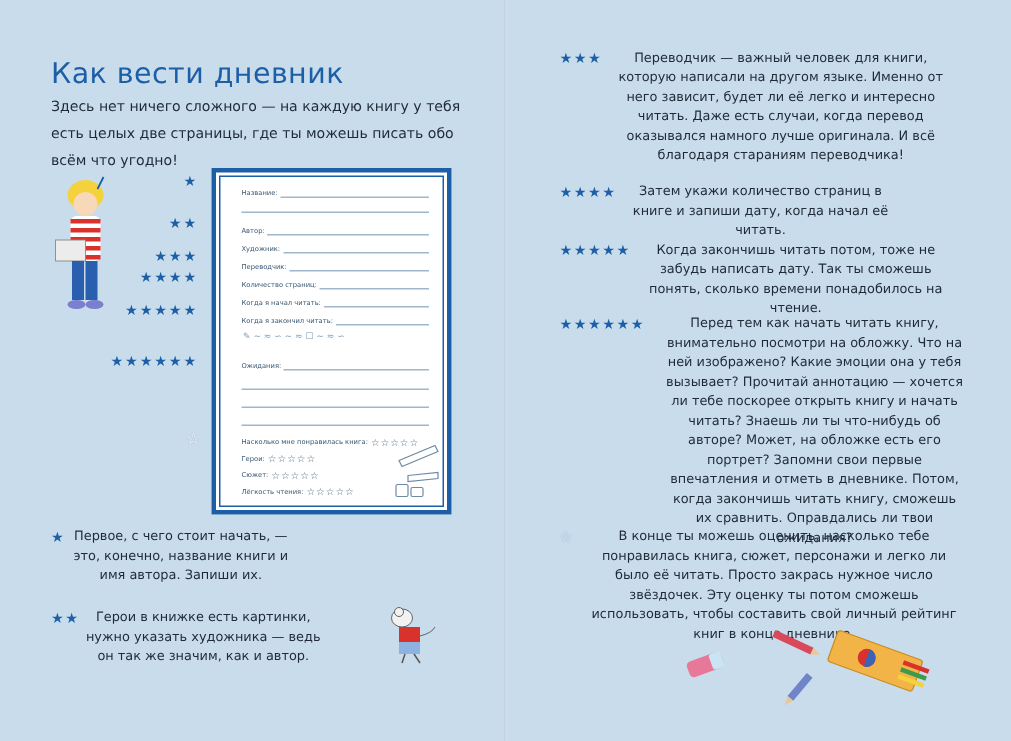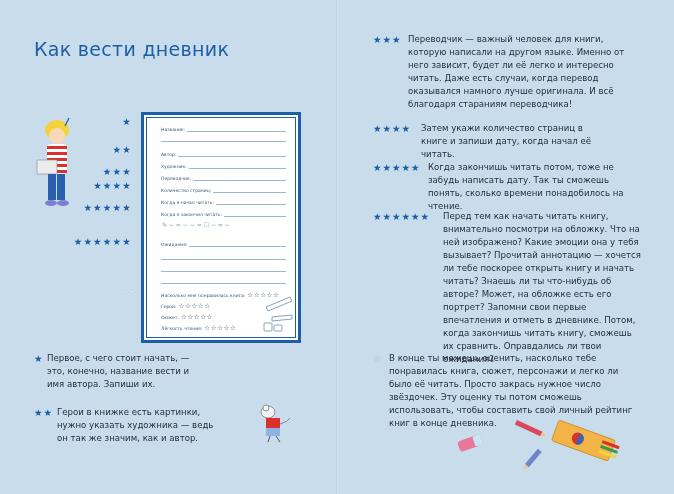--- a/index.html
+++ b/index.html
@@ -55,32 +55,33 @@
     display: flex; align-items: center; white-space: nowrap; }
   .rate-row .stars { font-size: 6.5px; color: #3b5872; letter-spacing: 0.6px; margin-left: 2px; }
 
   .outline-star { position: absolute; left: 124px; top: 286px; font-size: 11px; color: #ffffff;
     text-shadow: 0 0 1px #7f9ab5; }
 
   .note {
     position: absolute; font-size: 8.6px; line-height: 13px; color: #1f2a36;
   }
   .note .stars { position: absolute; color: #1d5fa6; font-size: 9.5px; letter-spacing: 1px; top: 0; white-space: nowrap; }
-  .note .text { display: block; }
+  .note .text { display: block; text-align: center; }
 
   .mouse { position: absolute; left: 258px; top: 404px; width: 34px; height: 40px; }
   .supplies { position: absolute; left: 450px; top: 412px; width: 200px; height: 60px; }
 </style>
 </head>
 <body>
 
 <div class="spread">
 
   <div class="page page-left">
     <h1 class="title">Как вести дневник</h1>
+    <p class="intro">Здесь нет ничего сложного — на каждую книгу у тебя есть целых две страницы, где ты можешь писать обо всём что угодно!</p>
 
     <svg class="girl" viewBox="0 0 45 120">
       <ellipse cx="22" cy="14" rx="12" ry="10" fill="#f4d23c"></ellipse>
       <circle cx="22" cy="20" r="8" fill="#f7d8b8"></circle>
       <rect x="12" y="28" width="20" height="30" rx="4" fill="#ffffff"></rect>
       <g fill="#d9312b">
         <rect x="12" y="30" width="20" height="3"></rect>
         <rect x="12" y="36" width="20" height="3"></rect>
         <rect x="12" y="42" width="20" height="3"></rect>
         <rect x="12" y="48" width="20" height="3"></rect>
@@ -163,21 +164,21 @@
           <path d="M4 12 L28 2 L30 6 L6 16 Z"></path>
           <path d="M10 22 L30 20 L30 24 L10 26 Z"></path>
           <rect x="2" y="28" width="8" height="8" rx="1"></rect>
           <rect x="12" y="30" width="8" height="6" rx="1"></rect>
         </g>
       </svg>
     </div>
 
     <div class="note" style="left:34px;top:352px;width:160px">
       <span class="stars" style="left:0">★</span>
-      <span class="text" style="padding-left:13px">Первое, с чего стоит начать, — это, конечно, название вести и имя автора. Запиши их.</span>
+      <span class="text" style="padding-left:13px">Первое, с чего стоит начать, — это, конечно, название книги и имя автора. Запиши их.</span>
     </div>
     <div class="note" style="left:34px;top:406px;width:180px">
       <span class="stars" style="left:0">★★</span>
       <span class="text" style="padding-left:23px">Герои в книжке есть картинки, нужно указать художника — ведь он так же значим, как и автор.</span>
     </div>
 
     <svg class="mouse" viewBox="0 0 34 40">
       <ellipse cx="10" cy="8" rx="7" ry="6" fill="#f2f2f2" stroke="#555" stroke-width="0.6"></ellipse>
       <circle cx="8" cy="4" r="3" fill="#f2f2f2" stroke="#555" stroke-width="0.6"></circle>
       <rect x="8" y="14" width="14" height="10" fill="#d9312b"></rect>

